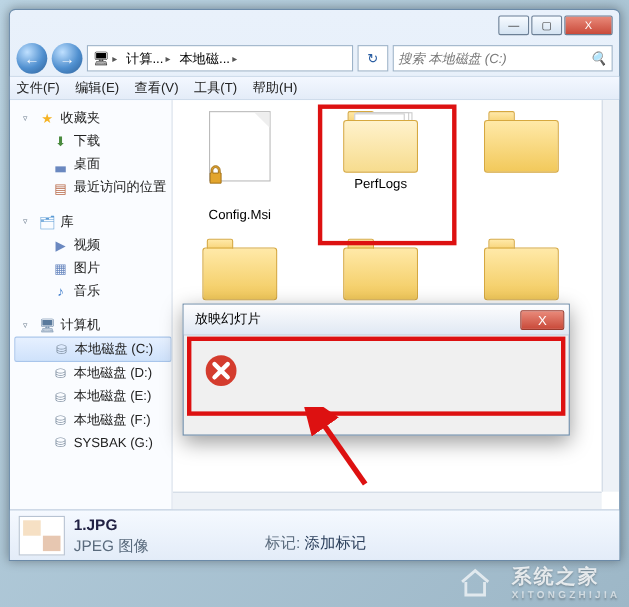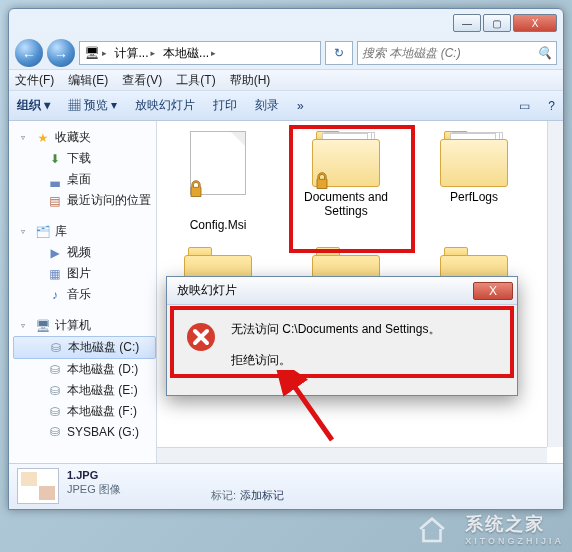--- a/index.html
+++ b/index.html
@@ -69,21 +69,21 @@
   .dialog { position:absolute; left:166px; top:276px; width:352px; background:#f0f0f0; border:1px solid #6b8aa8; box-shadow:0 6px 18px rgba(0,0,0,.4); }
   .dlg-title { height:28px; background: linear-gradient(#fdfdfe,#e0e8f3); display:flex; align-items:center; justify-content:space-between; padding:0 4px 0 10px; font-size:12px; border-bottom:1px solid #c2cedd;}
   .dlg-close { width:40px; height:18px; background:linear-gradient(#e98a7a,#c94a3a); color:#fff; border:1px solid #9c3a2d; border-radius:2px; display:flex;align-items:center;justify-content:center; font-size:12px;}
   .dlg-body { padding:16px 18px 10px 18px; font-size:12px; display:flex; gap:14px; min-height:90px;}
   .dlg-ico { width:32px;height:32px; }
   .dlg-btns { display:flex; justify-content:flex-end; padding:6px 12px 12px; }
   .okbtn { min-width:72px; height:24px; background:linear-gradient(#fdfdfd,#e3e3e3); border:1px solid #8a8a8a; border-radius:3px; font-size:12px; }
 
   .arrow-anno { position:absolute; left:272px; top:370px; width:80px; height:80px; pointer-events:none; }
 
-  .statusbar { height:46px; background:linear-gradient(#f5f9ff,#e3ecf8); border-top:1px solid #c6d2e1; display:flex; align-items:flex-start; padding:4px 8px; font-size:11px; gap:8px;}
+  .statusbar { height:46px; background:linear-gradient(#f5f9ff,#e3ecf8); border-top:1px solid #c6d2e1; display:flex; align-items:center; padding:4px 8px; font-size:14px; gap:8px;}
   .thumb { width:42px;height:36px; border:1px solid #b7c3d2; background:#fff; position:relative; overflow:hidden;}
   .thumb:before,.thumb:after{content:"";position:absolute;background:#f6e0c4;}
   .thumb:before{left:3px;top:3px;width:16px;height:14px;}
   .thumb:after{right:3px;bottom:3px;width:16px;height:14px;background:#e7c7b1;}
   .status-lines { display:flex; flex-direction:column; line-height:1.3;}
   .status-lines .fn { font-weight:600; color:#224;}
   .status-lines .st { color:#5a6b7d;}
   .status-cols { display:flex; gap:14px; margin-left:10px;}
   .kv { display:flex; gap:4px; color:#5a6b7d;}
   .kv .k{}
@@ -131,30 +131,20 @@
   </div>
 
   <div class="menubar">
     <span>文件(F)</span>
     <span>编辑(E)</span>
     <span>查看(V)</span>
     <span>工具(T)</span>
     <span>帮助(H)</span>
   </div>
 
-  <div class="toolbar">
-    <span class="bold">组织 ▾</span>
-    <span>▦ <span>预览 ▾</span></span>
-    <span>放映幻灯片</span>
-    <span>打印</span>
-    <span>刻录</span>
-    <span>»</span>
-    <span style="margin-left:auto">▭</span>
-    <span>?</span>
-  </div>
 
   <div class="body">
 
     <div class="sidebar">
       <div class="treeitem">
           <span class="tri">▿</span>
           <span class="ic star">★</span>
           <span>收藏夹</span>
         </div>
       <div class="treeitem lvl2">
@@ -221,33 +211,20 @@
         <div class="fitem">
           <div class="filedoc"></div>
           <div class="lock" style="position:relative;left:-22px;top:-16px">
             <svg viewBox="0 0 24 24">
                 <path fill="#e3a52d" stroke="#9c6b14" d="M7 10V7a5 5 0 0110 0v3h1v11H6V10h1zm2 0h6V7a3 3 0 00-6 0v3z"></path>
               </svg>
           </div>
           <div class="lbl">Config.Msi</div>
         </div>
 
-        <div class="fitem">
-          <div class="folder open">
-            <div class="tab"></div>
-              <div class="papers"></div>
-              <div class="body2"></div>
-            <div class="lock">
-              <svg viewBox="0 0 24 24">
-                  <path fill="#e3a52d" stroke="#9c6b14" d="M7 10V7a5 5 0 0110 0v3h1v11H6V10h1zm2 0h6V7a3 3 0 00-6 0v3z"></path>
-                </svg>
-            </div>
-          </div>
-          <div class="lbl">Documents and Settings</div>
-        </div>
 
         <div class="fitem">
           <div class="folder open">
             <div class="tab"></div>
               <div class="papers"></div>
               <div class="body2"></div>
           </div>
           <div class="lbl">PerfLogs</div>
         </div>
 
@@ -295,45 +272,40 @@
       <div class="hl-red" style="left:132px; top:4px; width:126px; height:128px;"></div>
     </div>
   </div>
 
   <div class="statusbar">
     <div class="thumb"></div>
     <div class="status-lines">
       <span class="fn">1.JPG</span>
       <span class="st">JPEG 图像</span>
     </div>
-    <div class="status-cols" style="position:absolute; left:192px; bottom:6px;">
+    <div class="status-cols" style="position:absolute; left:222px; bottom:6px;">
       <div class="kv">
           <span class="k">标记:</span>
           <span class="v">添加标记</span>
         </div>
     </div>
   </div>
 </div>
 
 <div class="dialog">
   <div class="dlg-title">
     <span>放映幻灯片</span>
     <div class="dlg-close">X</div>
   </div>
   <div class="dlg-body">
     <div class="dlg-ico">
       <svg viewBox="0 0 32 32">
           <circle cx="16" cy="16" r="14" fill="#d43c2e"></circle>
           <path stroke="#fff" stroke-width="4" stroke-linecap="round" d="M10 10l12 12M22 10L10 22"></path>
         </svg>
-    </div>
-    <div>
-      <div>无法访问 C:\Documents and Settings。</div>
-      <div style="height:14px"></div>
-      <div>拒绝访问。</div>
     </div>
   </div>
 </div>
 
 <div class="hl-red" style="left:170px; top:306px; width:344px; height:72px;"></div>
 
 <svg class="arrow-anno" viewBox="0 0 80 80">
   <defs>
       <marker id="ah" markerWidth="10" markerHeight="10" refX="2" refY="3" orient="auto">
         <path d="M0,0 L0,6 L8,3 z" fill="#d11"></path>

